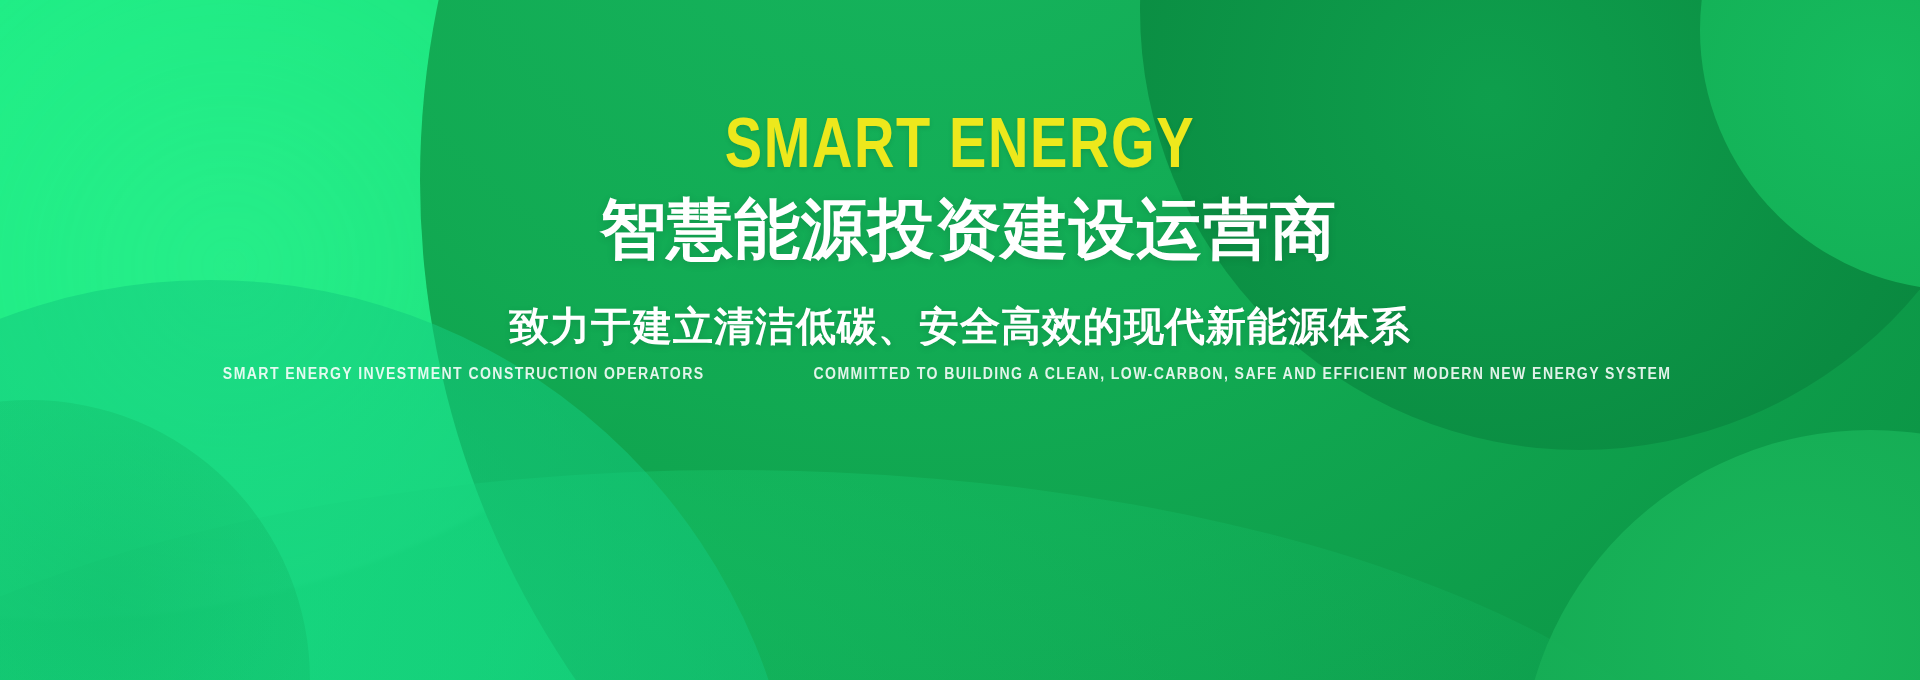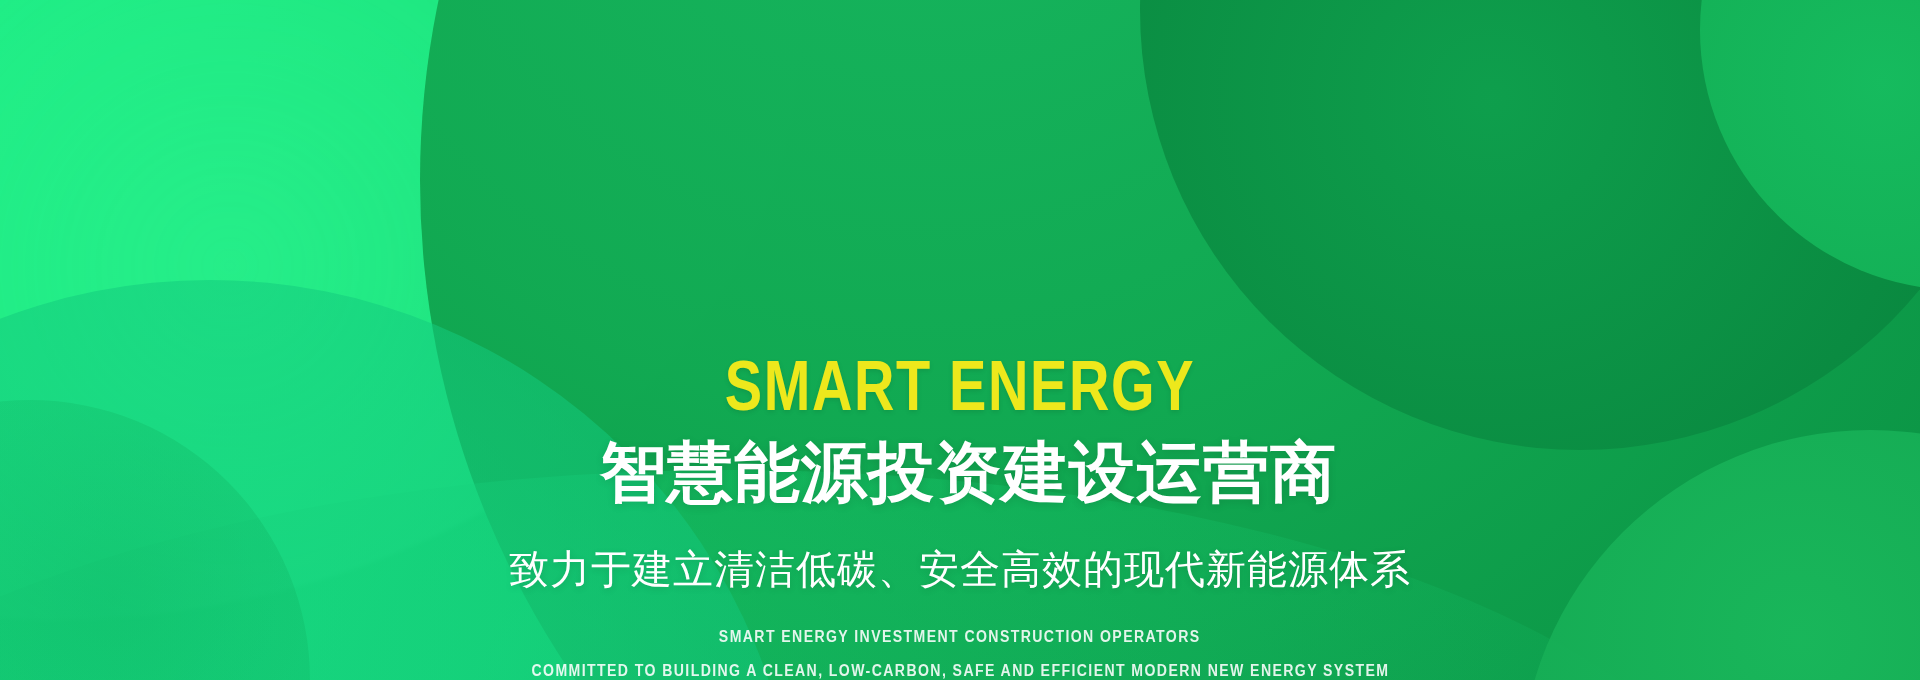--- a/index.html
+++ b/index.html
@@ -103,21 +103,21 @@
     background: radial-gradient(circle at 65% 35%, rgba(11,160,82,0.30) 0%, rgba(11,155,80,0.12) 60%, rgba(11,150,78,0) 100%);
   }
 
   
   .content {
     position: absolute;
     inset: 0;
     display: flex;
     flex-direction: column;
     align-items: center;
-    justify-content: flex-end;
+    justify-content: flex-start;
     padding-top: 108px;
     box-sizing: border-box;
     text-align: center;
     z-index: 5;
   }
 
   .headline-en {
     color: #EDE81C;
     font-size: 70px;
     line-height: 1.0;
@@ -138,31 +138,31 @@
     letter-spacing: 1px;
     white-space: nowrap;
     margin: 18px 0 0 17px;
     text-shadow: 0 2px 8px rgba(0,0,0,0.12);
   }
 
   .subtitle-cn {
     color: #ffffff;
     font-size: 40px;
     line-height: 1.0;
-    font-weight: 400;
+    font-weight: 700;
     letter-spacing: 1px;
     white-space: nowrap;
     margin: 44px 0 0 0;
     text-shadow: 0 2px 7px rgba(0,0,0,0.12);
   }
 
   .sub-en-wrap {
-    margin-top: 39px;
+    margin-top: 19px;
     display: flex;
-    flex-direction: column;
+    flex-direction: row;
     align-items: center;
     gap: 17px;
   }
 
   .sub-en {
     color: rgba(255,255,255,0.88);
     font-size: 16px;
     line-height: 1.1;
     font-weight: 700;
     letter-spacing: 1.6px;

